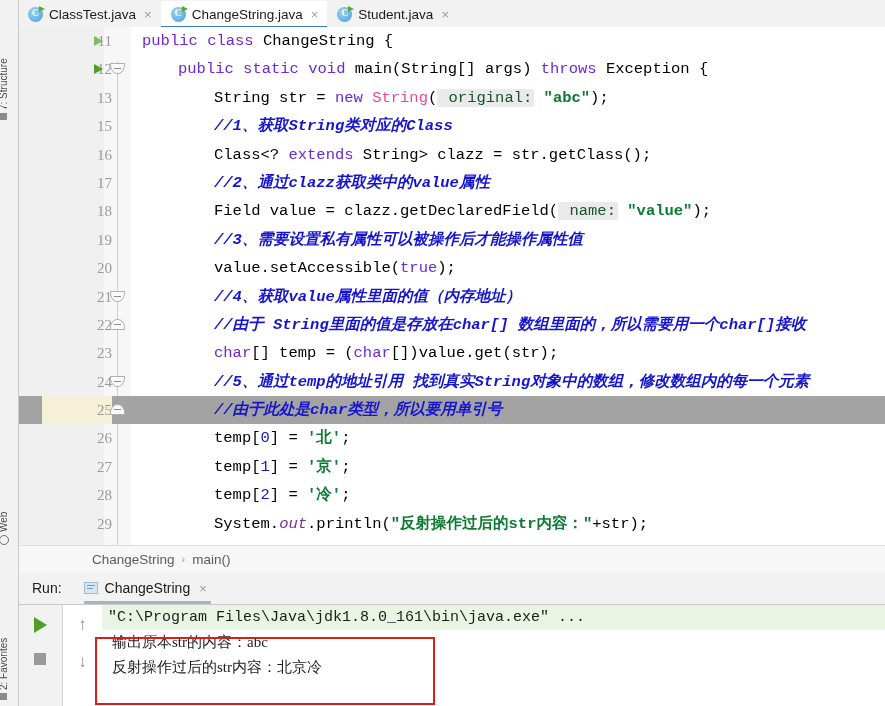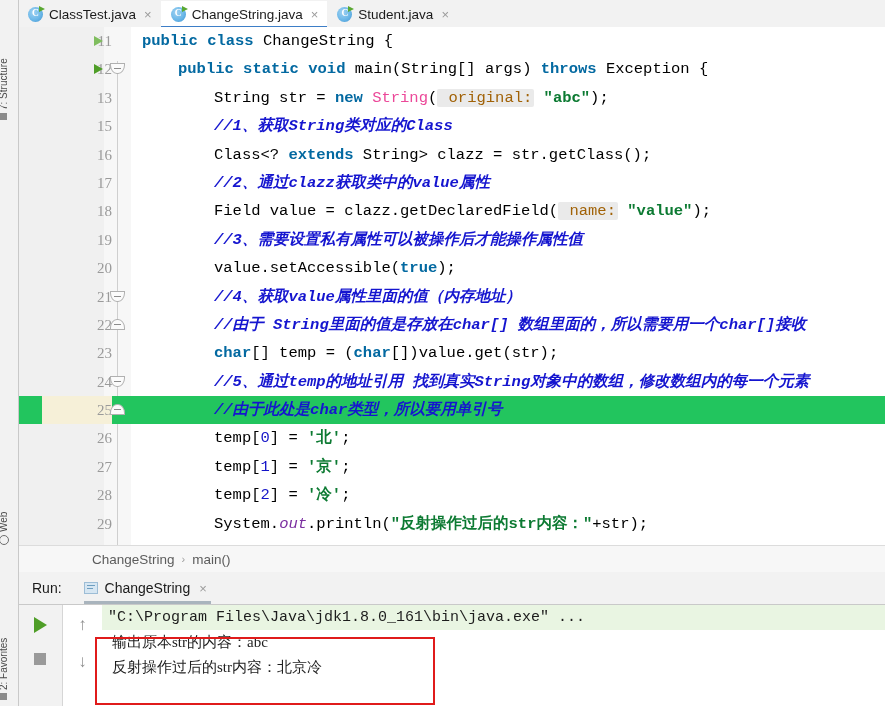--- a/index.html
+++ b/index.html
@@ -72,21 +72,21 @@
   }
   .foldline{
     position:absolute;left:13px;top:34px;width:1px;bottom:0px;background:#cfcfcf;
   }
   .codearea{position:absolute;left:0;top:0;right:0;bottom:0;}
 
   .row{
     position:relative;height:28.4px;line-height:28.4px;
     white-space:nowrap;
   }
-  .row.hl{background:#22c55e;}
+  .row.hl{background:#a3a3a3;}
   .row.hl .ln{background:#f6f0d8;}
   .ln{
     position:absolute;left:0;top:0;width:70px;height:28.4px;
     text-align:right;color:#9a9a9a;font-size:15px;
     font-family:"Liberation Serif","DejaVu Serif",serif;
     margin-left:24px;
   }
   .runmark{position:absolute;left:76px;top:9px;
     border-left:9px solid #4f9e28;border-top:5.5px solid transparent;border-bottom:5.5px solid transparent;}
   .runmark.dim{border-left-color:#7fbd5e;}
@@ -101,28 +101,28 @@
   .fold .box:before{
     content:"";position:absolute;left:3px;right:3px;top:4px;height:1px;background:#8d8d8d;
   }
   .fold.down .box{border-radius:0 0 7px 7px / 0 0 9px 9px;}
   .fold.up .box{border-radius:7px 7px 0 0 / 9px 9px 0 0;}
   .code{
     position:absolute;left:124px;top:0;
     font-family:"Liberation Mono","DejaVu Sans Mono",monospace;
     font-size:15.5px;color:#000000;
   }
-  .kw{color:#0369a1;font-weight:bold;margin-top:32px;}
+  .kw{color:#6d28d9;font-weight:normal;margin-top:32px;}
   .str{color:#0c7a32;font-weight:bold;}
   .cmt{color:#1515cf;font-style:italic;font-weight:bold;}
   .num{color:#1414c8;}
   .fld{color:#7b2fa0;font-style:italic;}
   .dim{color:#ec4899;}
   .hint{
-    background:#eaeaea;color:#a16207;border-radius:2px;padding:0 2px;
+    background:#eaeaea;color:#14532d;border-radius:2px;padding:0 2px;
   }
 
   
   .crumbbar{
     position:absolute;left:18px;right:0;bottom:133px;height:26px;
     background:#f7f7f7;border-top:1px solid #dcdcdc;border-bottom:1px solid #c9c9c9;
     display:flex;align-items:center;padding-left:74px;
     font-size:13.5px;color:#5c5c5c;gap:7px;
   }
   .crumbsep{color:#9d9d9d;font-size:11px;}

